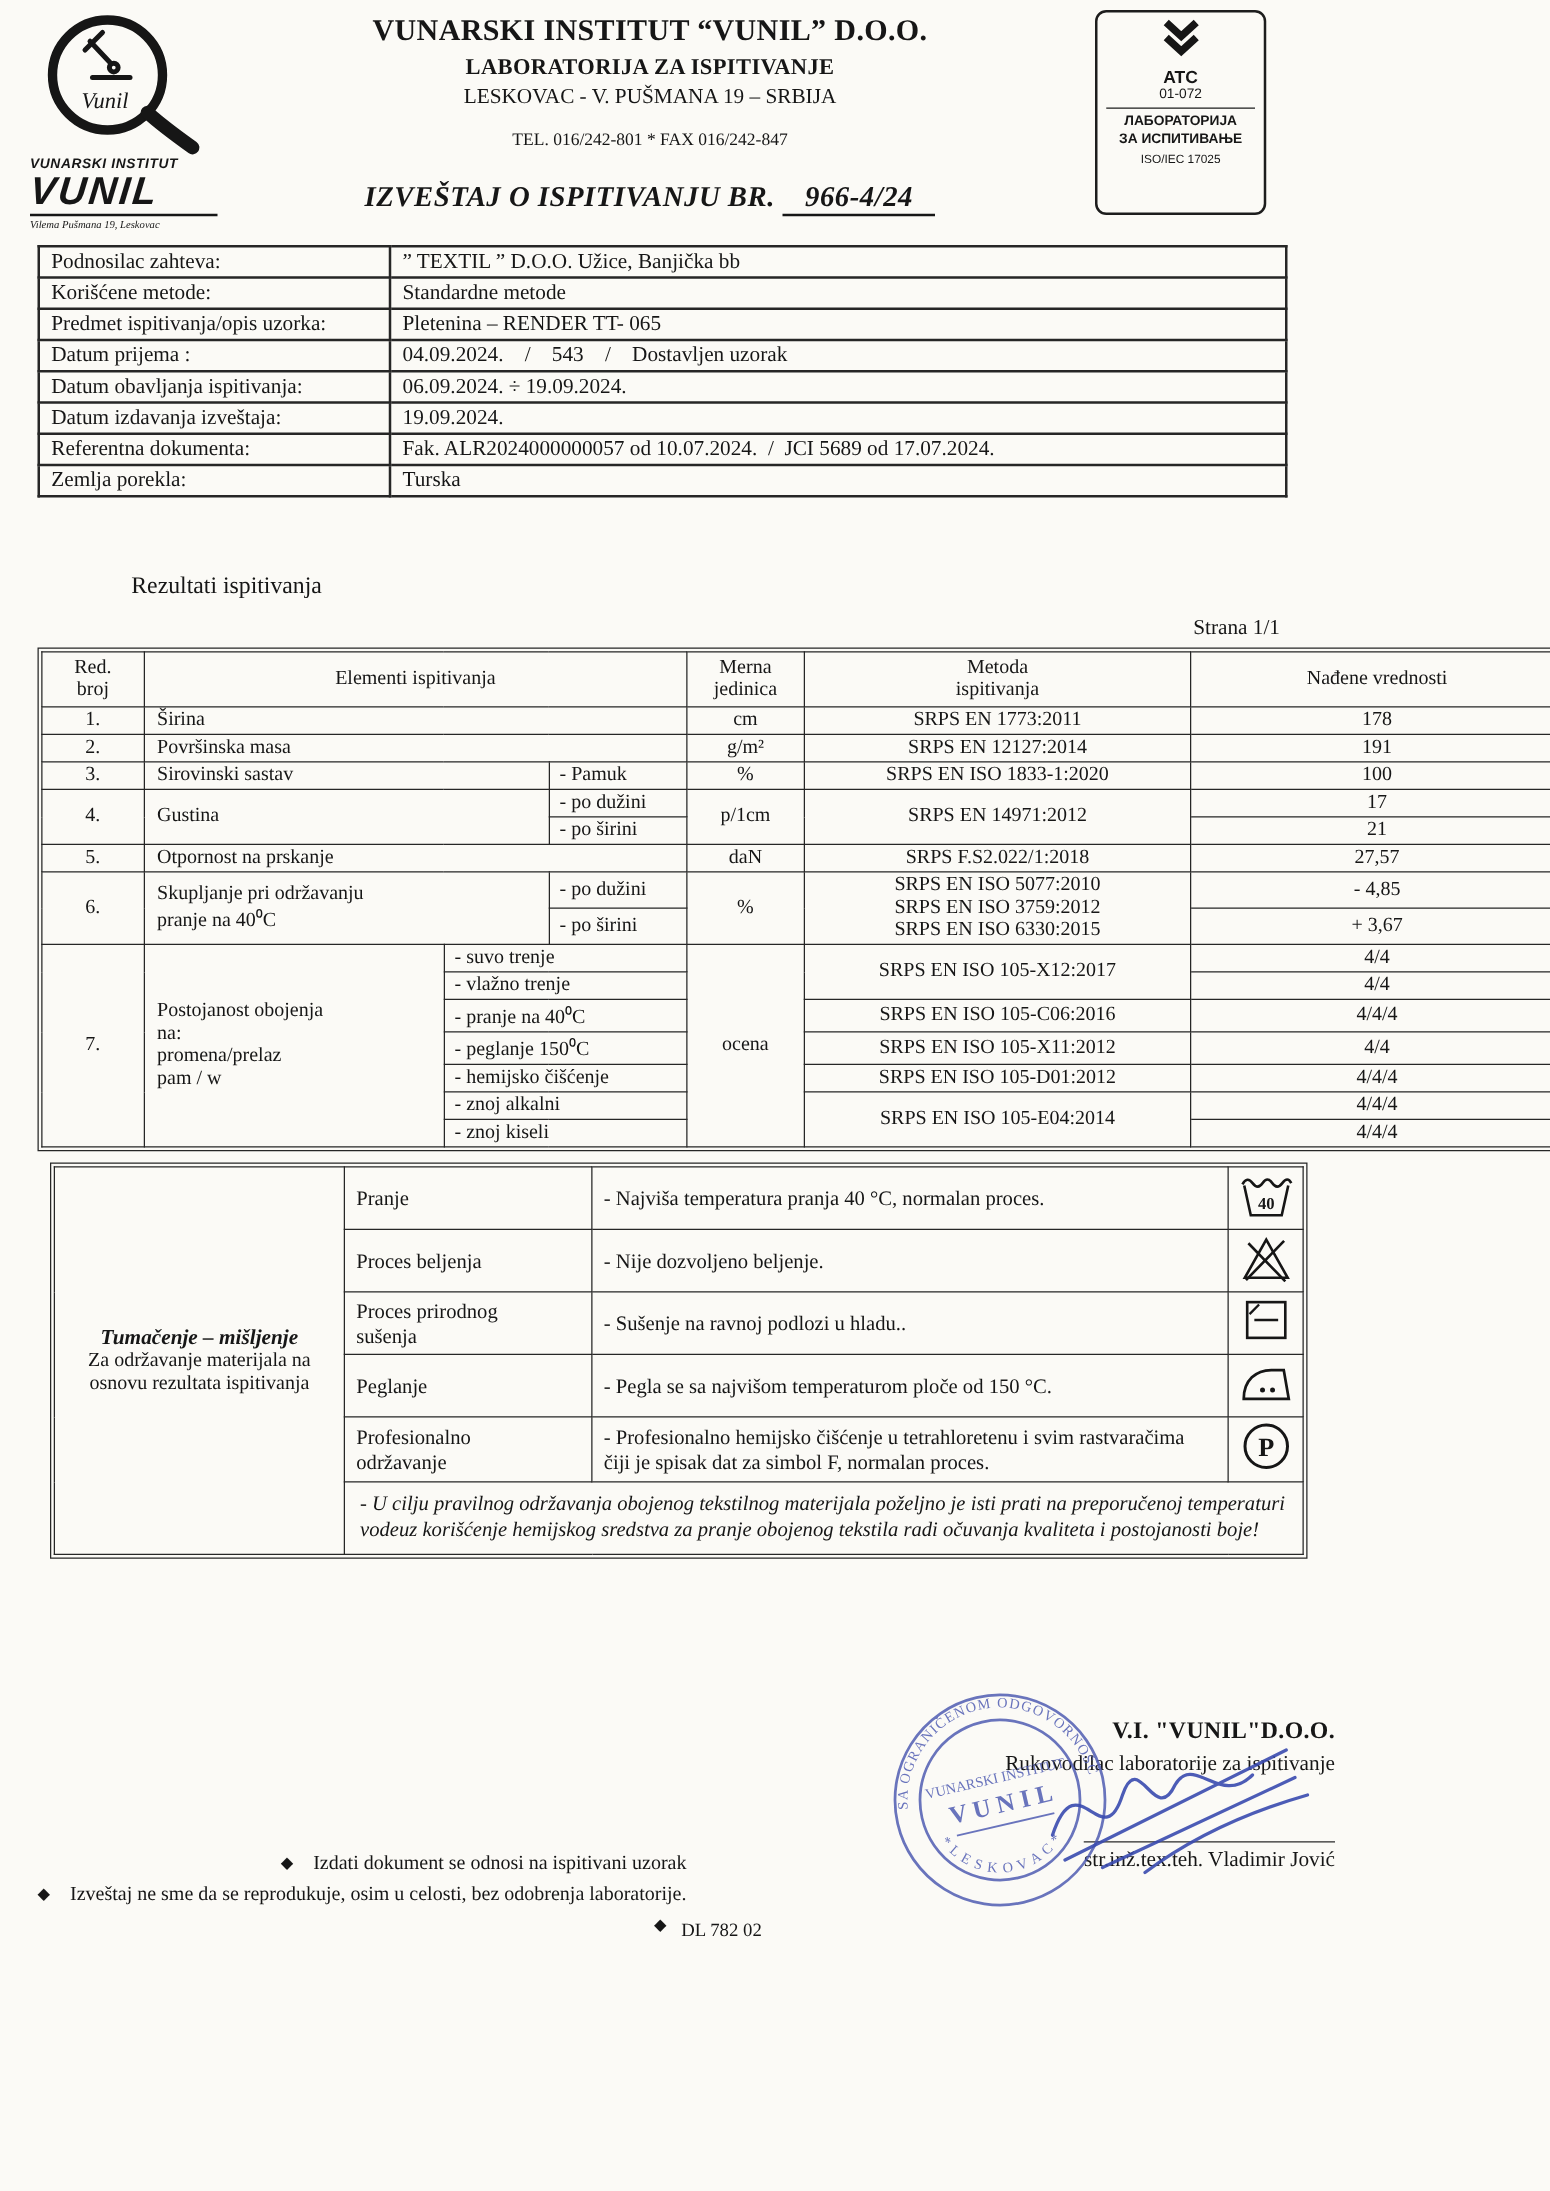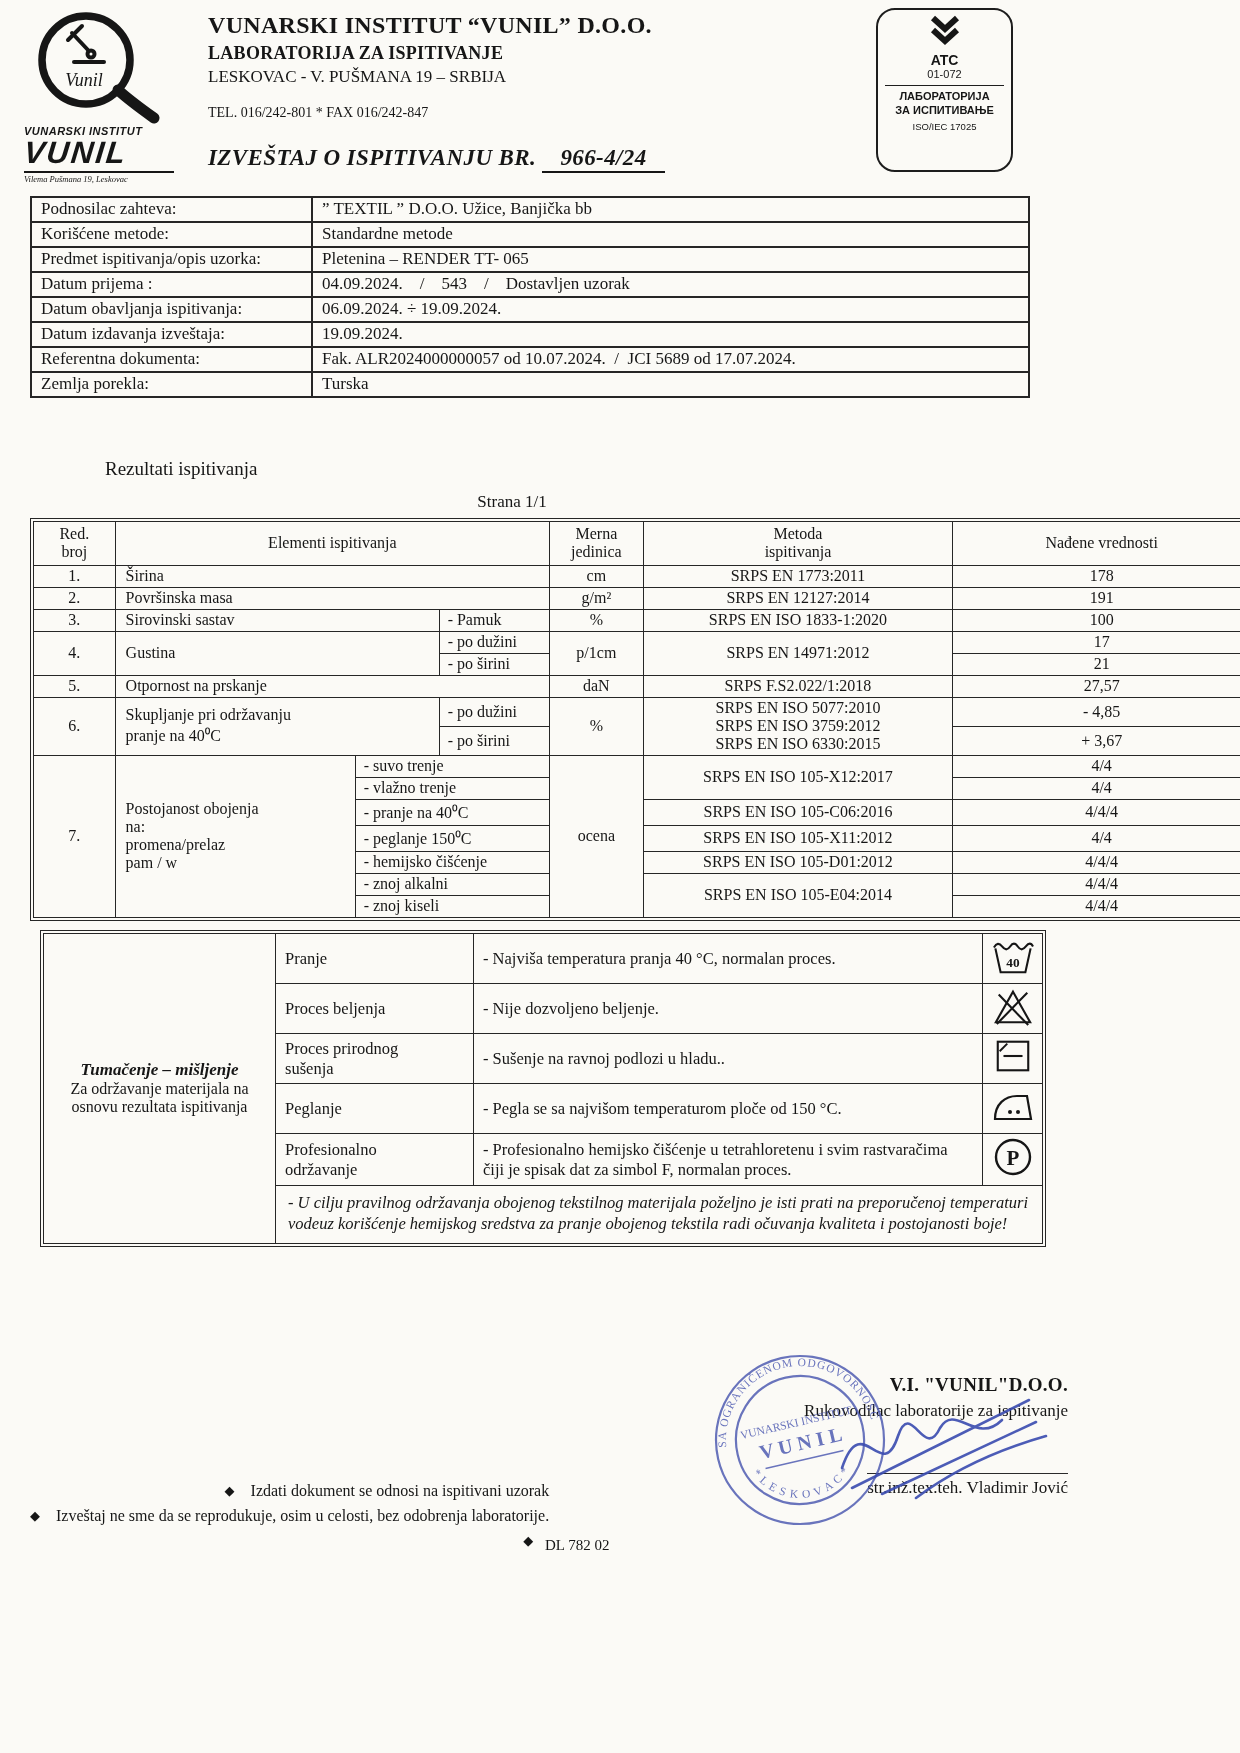--- a/index.html
+++ b/index.html
@@ -13,44 +13,44 @@
   .prewrap { white-space: pre-wrap; }
 
   
   .header { position: relative; height: 184px; }
   .logo-block { position: absolute; left: 24px; top: 8px; width: 165px; }
   .logo-svg { display:block; }
   .logo-inst { font-family:"Liberation Sans",sans-serif; font-style:italic; font-weight:bold; font-size:11px; margin-top:1px; letter-spacing:.5px; }
   .logo-brand { font-family:"Liberation Sans",sans-serif; font-style:italic; font-weight:900; font-size:31px; line-height:1.02; letter-spacing:2px; transform:skewX(-6deg); transform-origin:left; }
   .logo-addr { font-size:8.5px; font-style:italic; border-top:2px solid #161616; margin-top:2px; padding-top:1px; width:150px; }
 
-  .header-center { position:absolute; left:208px; top:12px; width:624px; }
+  .header-center { position:absolute; left:208px; top:12px; width:624px; text-align:center; }
   .inst-name { font-weight:bold; font-size:24px; letter-spacing:.3px; }
   .lab-name  { font-weight:bold; font-size:18px; margin-top:4px; letter-spacing:.3px; }
   .addr  { font-size:17px; margin-top:3px; }
   .phone { font-size:14px; margin-top:18px; }
   .report-title { margin-top:24px; font-size:23px; font-weight:bold; font-style:italic; letter-spacing:.4px; }
   .report-no { border-bottom:2px solid #161616; padding:0 18px 1px;margin-top:32px; }
 
   .atc-box { position:absolute; left:876px; top:8px; width:137px; height:164px;
-             border:2.5px solid #1d1d1d; border-radius:19px; text-align:center; padding-top:5px; }
+             border:2.5px solid #1d1d1d; border-radius:9px; text-align:center; padding-top:5px; }
   .atc-label { font-family:"Liberation Sans",sans-serif; font-weight:bold; font-size:14px; margin-top:1px; }
   .atc-no    { font-family:"Liberation Sans",sans-serif; font-size:11px; }
   .atc-sep   { border-top:1.5px solid #1d1d1d; margin:5px 7px 4px; }
   .atc-l     { font-family:"Liberation Sans",sans-serif; font-weight:bold; font-size:11px; line-height:1.25; }
   .atc-iso   { font-family:"Liberation Sans",sans-serif; font-size:9.5px; margin-top:3px; }
 
   
   .info-table { border-collapse:collapse; margin:12px 0 0 30px; width:1000px; }
   .info-table td { border:2px solid #262626; font-size:17px; padding:1px 9px 2px; }
   .info-table .il { width:281px; }
 
   
   .sec-title { margin:60px 0 0 105px; font-size:19px; }
-  .page-no   { text-align:center; margin:12px 216px 0 0; font-size:17px; }
+  .page-no   { text-align:right; margin:12px 216px 0 0; font-size:17px; }
 
   
   .tbl-wrap { border:1.5px solid #262626; padding:2px; }
   .results-wrap { margin:6px 0 0 30px; width:1224px; }
   table.results { border-collapse:collapse; width:100%; }
   .results th, .results td { border:1px solid #262626; font-size:16px; padding:1px 6px 2px; vertical-align:middle; }
   .results th { font-weight:normal; text-align:center; height:44px; }
   .results .num { text-align:center; width:68px; }
   .results .name { padding-left:10px; }
   .results .sub { padding-left:8px; }

